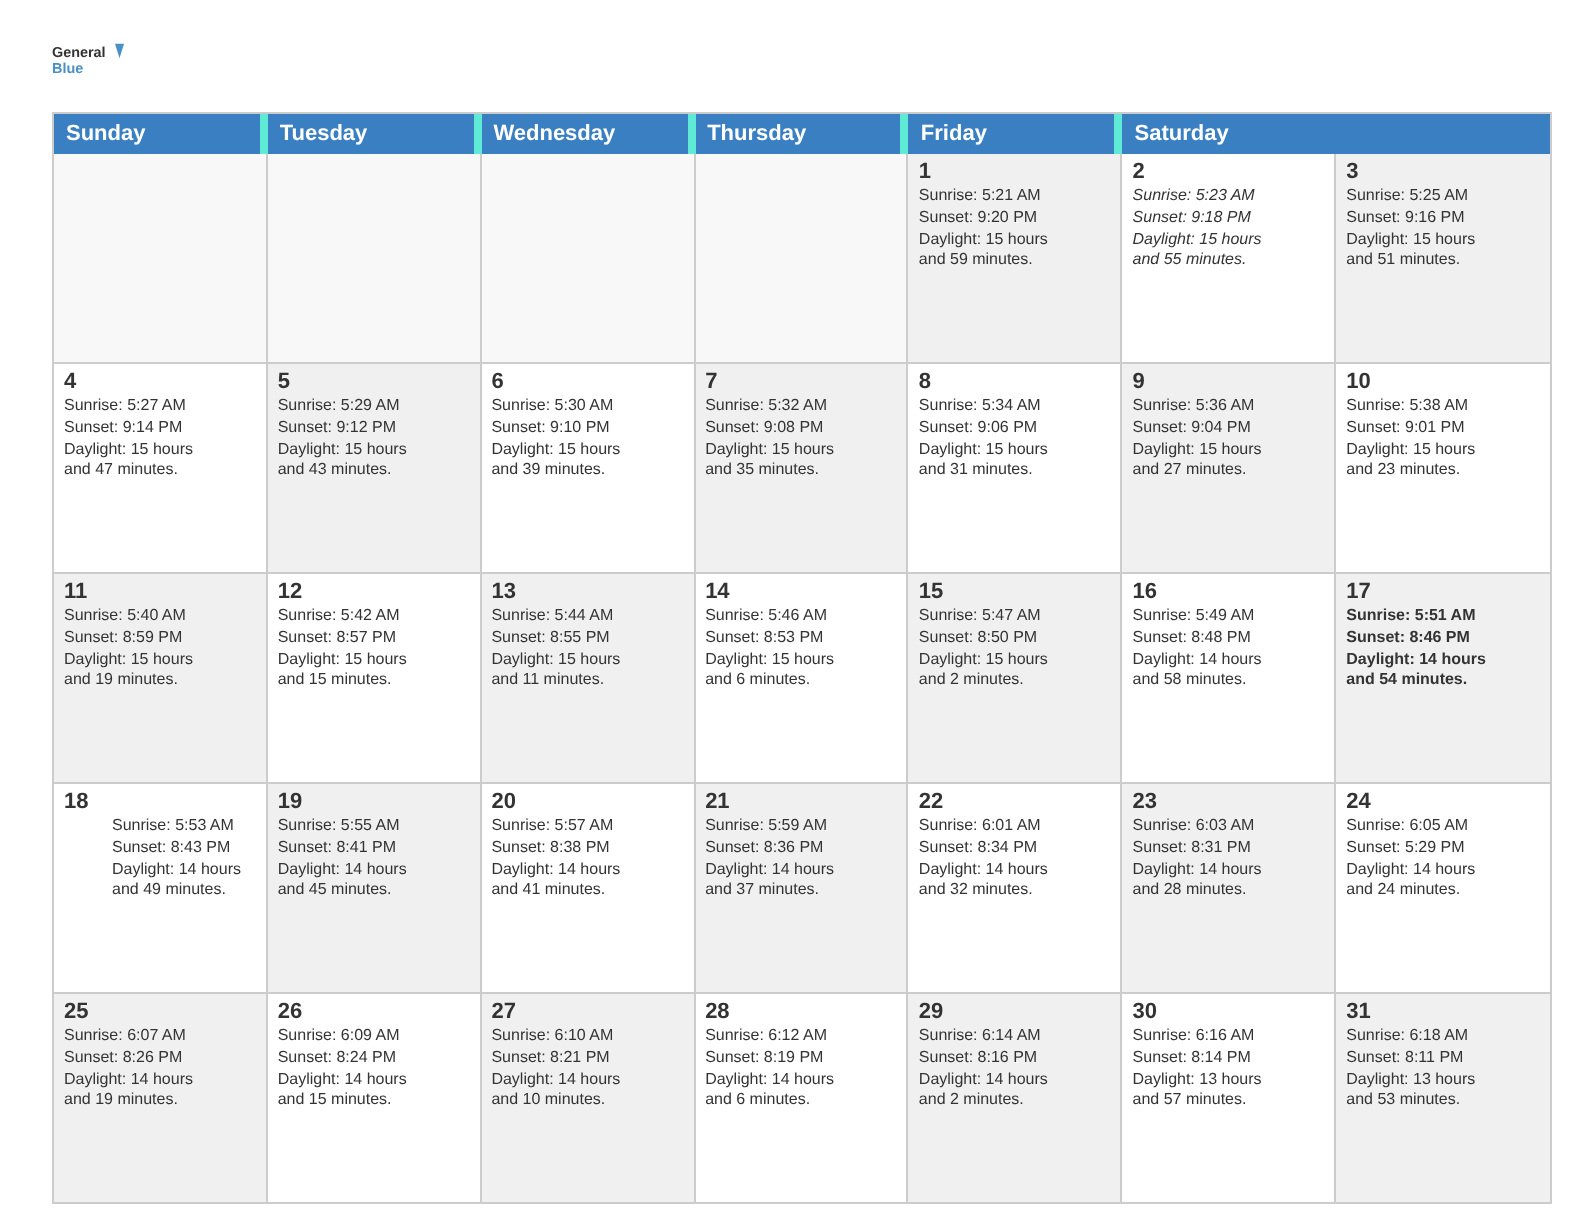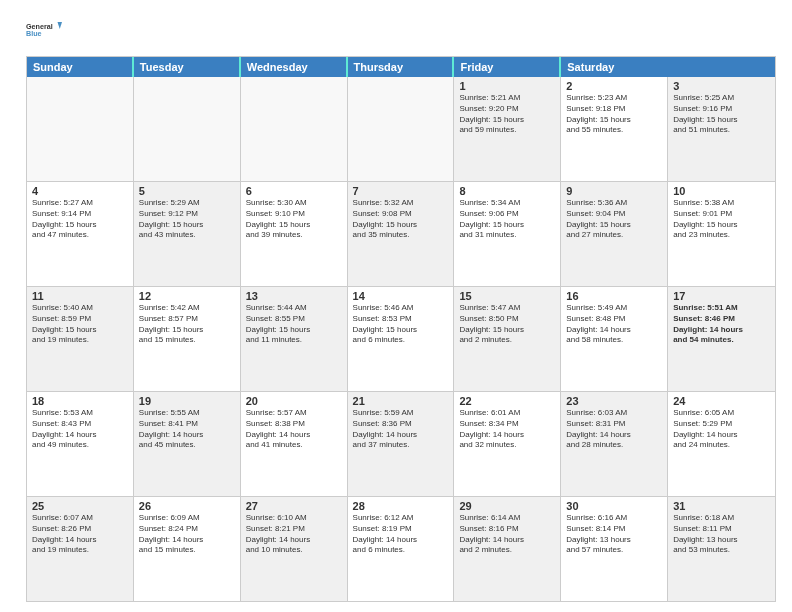--- a/index.html
+++ b/index.html
@@ -51,21 +51,21 @@
       display: grid;
       grid-template-columns: repeat(7, 1fr);
       background: #3a7fc1;
     }
     .cal-header-cell {
       color: #fff;
       font-size: 11px;
       font-weight: bold;
       padding: 4px 6px;
       text-align: left;
-      border-right: 2px solid #5eead4;
+      border-right: 4px solid #5eead4;
     }
     .cal-header-cell:last-child { border-right: none; }
     .cal-body {
       flex: 1;
       display: flex;
       flex-direction: column;
     }
     .cal-row {
       display: grid;
       grid-template-columns: repeat(7, 1fr);
@@ -132,21 +132,21 @@
           <div class="cal-cell empty"></div>
           <div class="cal-cell shaded">
             <span class="day-num">1</span>
             <div class="cell-text" style="white-space: pre-line;">Sunrise: 5:21 AM
 Sunset: 9:20 PM
 Daylight: 15 hours
 and 59 minutes.</div>
           </div>
           <div class="cal-cell">
             <span class="day-num">2</span>
-            <div class="cell-text" style="white-space: pre-line;">Sunrise: 5:23 AM
+            <div class="cell-text" style="white-space: pre-line; font-style: italic;">Sunrise: 5:23 AM
 Sunset: 9:18 PM
 Daylight: 15 hours
 and 55 minutes.</div>
           </div>
           <div class="cal-cell shaded">
             <span class="day-num">3</span>
             <div class="cell-text" style="white-space: pre-line;">Sunrise: 5:25 AM
 Sunset: 9:16 PM
 Daylight: 15 hours
 and 51 minutes.</div>
@@ -250,21 +250,21 @@
             <span class="day-num">17</span>
             <div class="cell-text" style="white-space: pre-line; font-weight: bold;">Sunrise: 5:51 AM
 Sunset: 8:46 PM
 Daylight: 14 hours
 and 54 minutes.</div>
           </div>
         </div>
         <div class="cal-row">
           <div class="cal-cell">
             <span class="day-num">18</span>
-            <div class="cell-text" style="white-space: pre-line;">Sunrise: 5:53 AM
+            <div class="cell-text" style="white-space: pre-line; margin-left: 24px;">Sunrise: 5:53 AM
 Sunset: 8:43 PM
 Daylight: 14 hours
 and 49 minutes.</div>
           </div>
           <div class="cal-cell shaded">
             <span class="day-num">19</span>
             <div class="cell-text" style="white-space: pre-line;">Sunrise: 5:55 AM
 Sunset: 8:41 PM
 Daylight: 14 hours
 and 45 minutes.</div>

